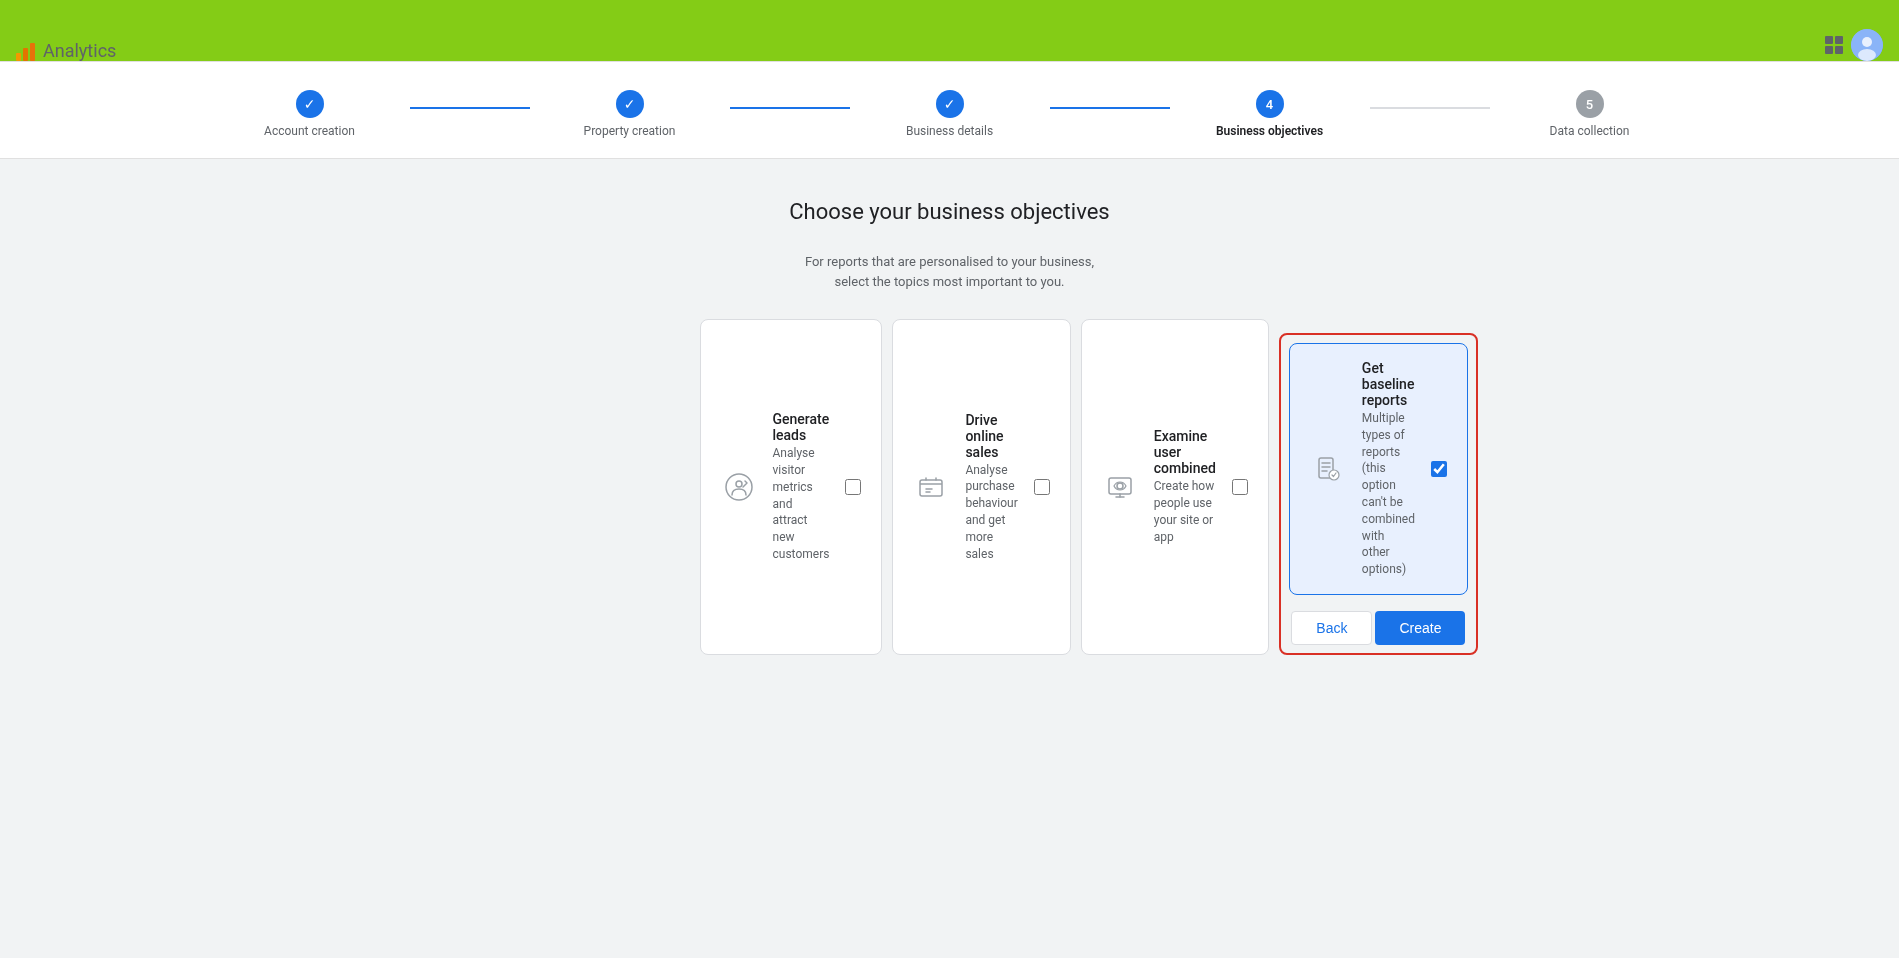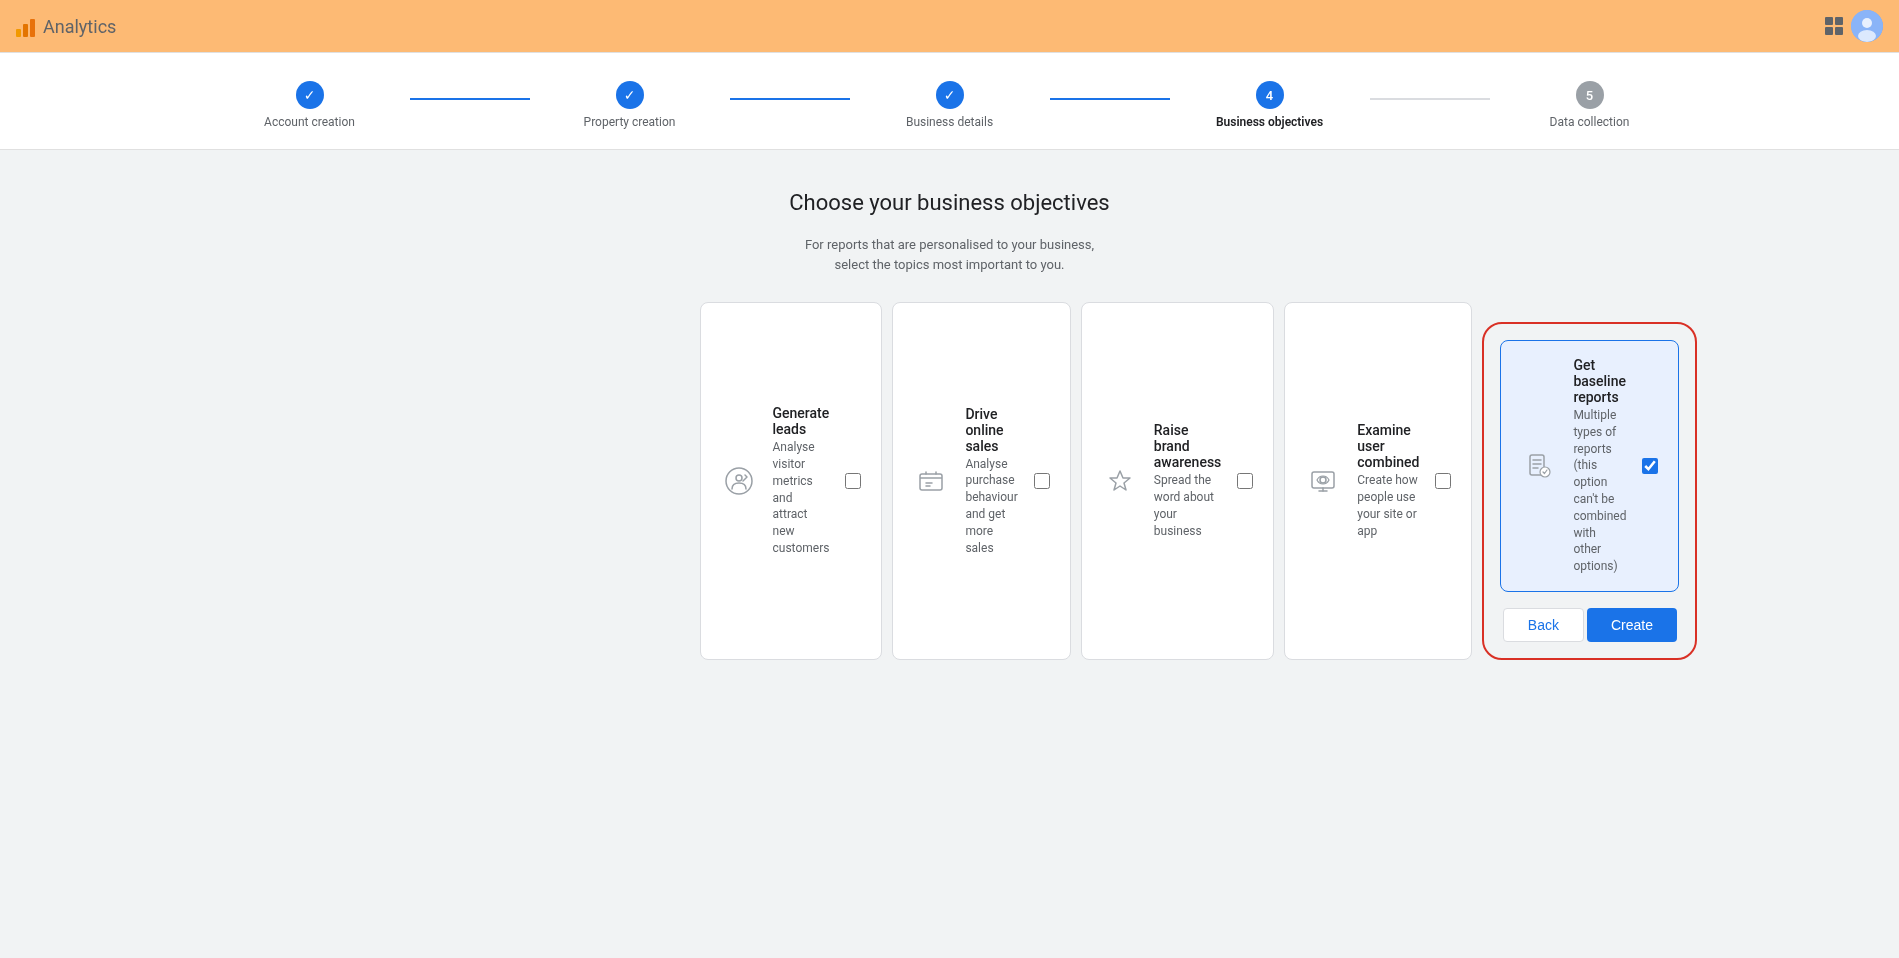--- a/index.html
+++ b/index.html
@@ -6,24 +6,24 @@
     body {
       font-family: 'Google Sans', Roboto, Arial, sans-serif;
       background: #f1f3f4;
       min-height: 958px;
       color: #202124;
     }
 
     
     .topbar {
       display: flex;
-      align-items: center;
+      align-items: flex-end;
       justify-content: space-between;
-      background: #fdba74;
-      height: 53px;
+      background: #84cc16;
+      height: 62px;
       padding: 0 16px;
       border-bottom: 1px solid #e0e0e0;
       position: sticky;
       top: 0;
       z-index: 100;
     }
     .topbar-left {
       display: flex;
       align-items: center;
       gap: 8px;
@@ -144,21 +144,21 @@
     .main {
       display: flex;
       flex-direction: column;
       align-items: center;
       padding: 40px 20px;
     }
     .page-title {
       font-size: 22px;
       font-weight: 400;
       color: #202124;
-      margin-bottom: 20px;
+      margin-bottom: 28px;
       text-align: right;
     }
     .page-subtitle {
       font-size: 13px;
       color: #5f6368;
       text-align: center;
       line-height: 1.5;
       margin-bottom: 28px;
     }
 
@@ -210,23 +210,23 @@
       width: 16px;
       height: 16px;
       flex-shrink: 0;
       accent-color: #1a73e8;
       cursor: pointer;
     }
 
     
     .highlight-box {
       border: 2px solid #d93025;
-      border-radius: 20px;
-      padding: 16px;
-      margin-top: 20px;
+      border-radius: 8px;
+      padding: 8px;
+      margin-top: 14px;
       width: 100%;
       max-width: 524px;
     }
 
     
     .buttons-row {
       display: flex;
       gap: 3px;
       justify-content: center;
       margin-top: 16px;
@@ -363,32 +363,20 @@
           <path d="M9 16h6M9 19h4" stroke="#9aa0a6" stroke-width="1.5" stroke-linecap="round"></path>
         </svg>
       </div>
       <div class="card-text">
         <div class="card-title">Drive online sales</div>
         <div class="card-desc">Analyse purchase behaviour and get more sales</div>
       </div>
       <input type="checkbox" class="card-checkbox" style="">
     </div>
 
-    <div class="card">
-      <div class="card-icon">
-        <svg width="28" height="28" viewBox="0 0 28 28" fill="none">
-          <polygon points="14,4 17,11 24,11 18,16 20,23 14,19 8,23 10,16 4,11 11,11" stroke="#9aa0a6" stroke-width="1.5" fill="none" stroke-linejoin="round"></polygon>
-        </svg>
-      </div>
-      <div class="card-text">
-        <div class="card-title">Raise brand awareness</div>
-        <div class="card-desc">Spread the word about your business</div>
-      </div>
-      <input type="checkbox" class="card-checkbox" style="">
-    </div>
 
     <div class="card">
       <div class="card-icon">
         <svg width="28" height="28" viewBox="0 0 28 28" fill="none">
           <rect x="3" y="5" width="22" height="16" rx="2" stroke="#9aa0a6" stroke-width="1.5" fill="none"></rect>
           <path d="M10 24h8" stroke="#9aa0a6" stroke-width="1.5" stroke-linecap="round"></path>
           <path d="M14 21v3" stroke="#9aa0a6" stroke-width="1.5" stroke-linecap="round"></path>
           <circle cx="14" cy="13" r="3" stroke="#9aa0a6" stroke-width="1.5" fill="none"></circle>
           <path d="M8 13c0 0 2-4 6-4s6 4 6 4-2 4-6 4-6-4-6-4z" stroke="#9aa0a6" stroke-width="1.2" fill="none"></path>
         </svg>

